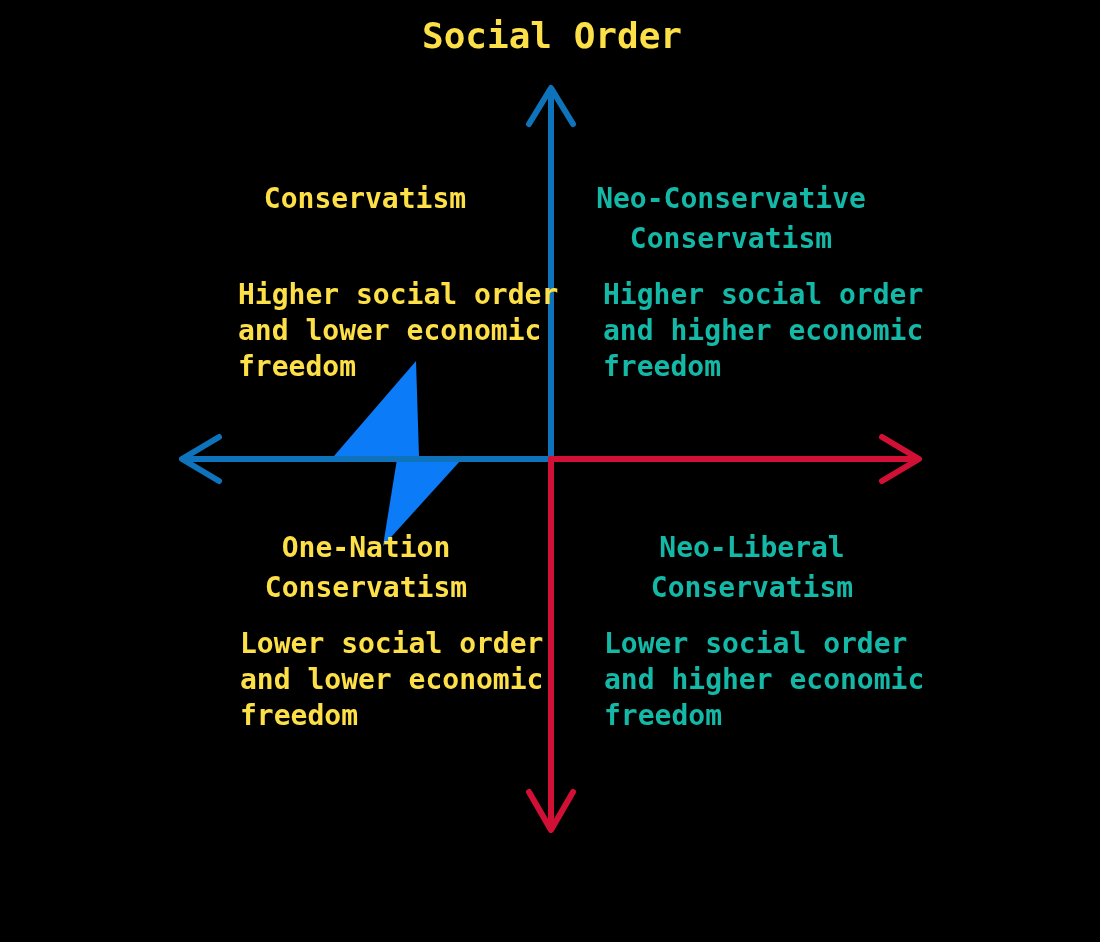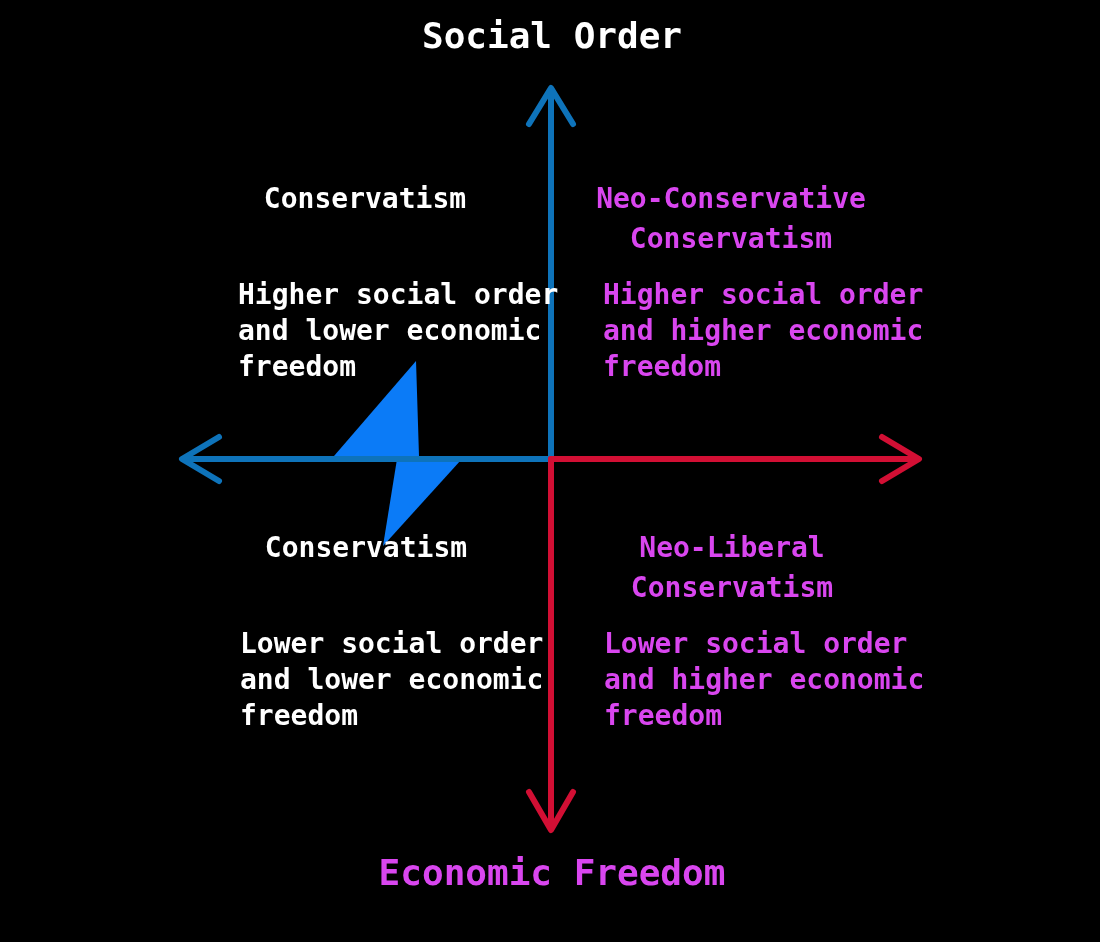--- a/index.html
+++ b/index.html
@@ -28,40 +28,40 @@
     stroke-linejoin: round;
   }
   .txt {
     position: absolute;
     white-space: nowrap;
   }
   .center {
     transform: translateX(-50%);
     text-align: center;
   }
-  .blue { color: #ffffff; }
-  .red  { color: #d946ef; }
+  .blue { color: #fde047; }
+  .red  { color: #14b8a6; }
   .axis-title {
     font-size: 36px;
     line-height: 44px;
   }
   .q-heading {
     font-size: 28px;
     line-height: 40px;
   }
   .q-desc {
     font-size: 28px;
     line-height: 36px;
   }
   #title-top    { left: 552px; top: 14px; }
   #title-bottom { left: 552px; top: 851px; }
   #q-tl-heading { left: 365px; top: 179px; }
   #q-tr-heading { left: 731px; top: 179px; }
   #q-bl-heading { left: 366px; top: 528px; }
-  #q-br-heading { left: 732px; top: 528px; }
+  #q-br-heading { left: 752px; top: 528px; }
   #q-tl-desc { left: 238px; top: 277px; }
   #q-tr-desc { left: 603px; top: 277px; }
   #q-bl-desc { left: 240px; top: 626px; }
   #q-br-desc { left: 604px; top: 626px; }
 </style>
 </head>
 <body>
 
 <div class="canvas">
 
@@ -78,21 +78,20 @@
 
     <line x1="551" y1="459" x2="551" y2="822" stroke="#d20f34"></line>
     <polyline points="529,792 551,830 573,792" stroke="#d20f34"></polyline>
 
     <line x1="551" y1="459" x2="912" y2="459" stroke="#d20f34"></line>
     <polyline points="882,437 919,459 882,481" stroke="#d20f34"></polyline>
   </svg>
 
   <div id="title-top" class="txt center blue axis-title">Social Order</div>
 
-  <div id="title-bottom" class="txt center red axis-title">Economic Freedom</div>
 
   <div id="q-tl-heading" class="txt center blue q-heading">
     <div>Conservatism</div>
   </div>
   <div id="q-tl-desc" class="txt blue q-desc">
     <div>Higher social order</div>
     <div>and lower economic</div>
     <div>freedom</div>
   </div>
 
@@ -100,20 +99,21 @@
     <div>Neo-Conservative</div>
     <div>Conservatism</div>
   </div>
   <div id="q-tr-desc" class="txt red q-desc">
     <div>Higher social order</div>
     <div>and higher economic</div>
     <div>freedom</div>
   </div>
 
   <div id="q-bl-heading" class="txt center blue q-heading">
+    <div>One-Nation</div>
     <div>Conservatism</div>
   </div>
   <div id="q-bl-desc" class="txt blue q-desc">
     <div>Lower social order</div>
     <div>and lower economic</div>
     <div>freedom</div>
   </div>
 
   <div id="q-br-heading" class="txt center red q-heading">
     <div>Neo-Liberal</div>

